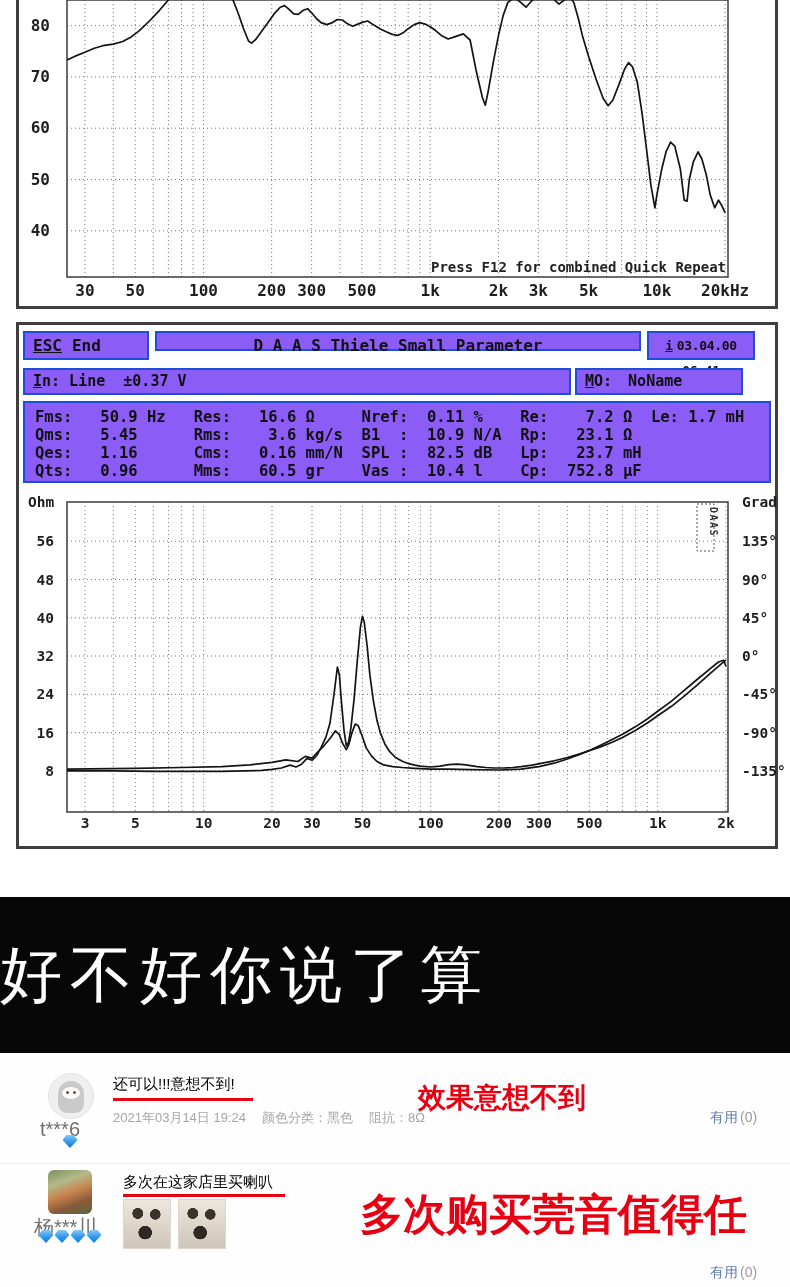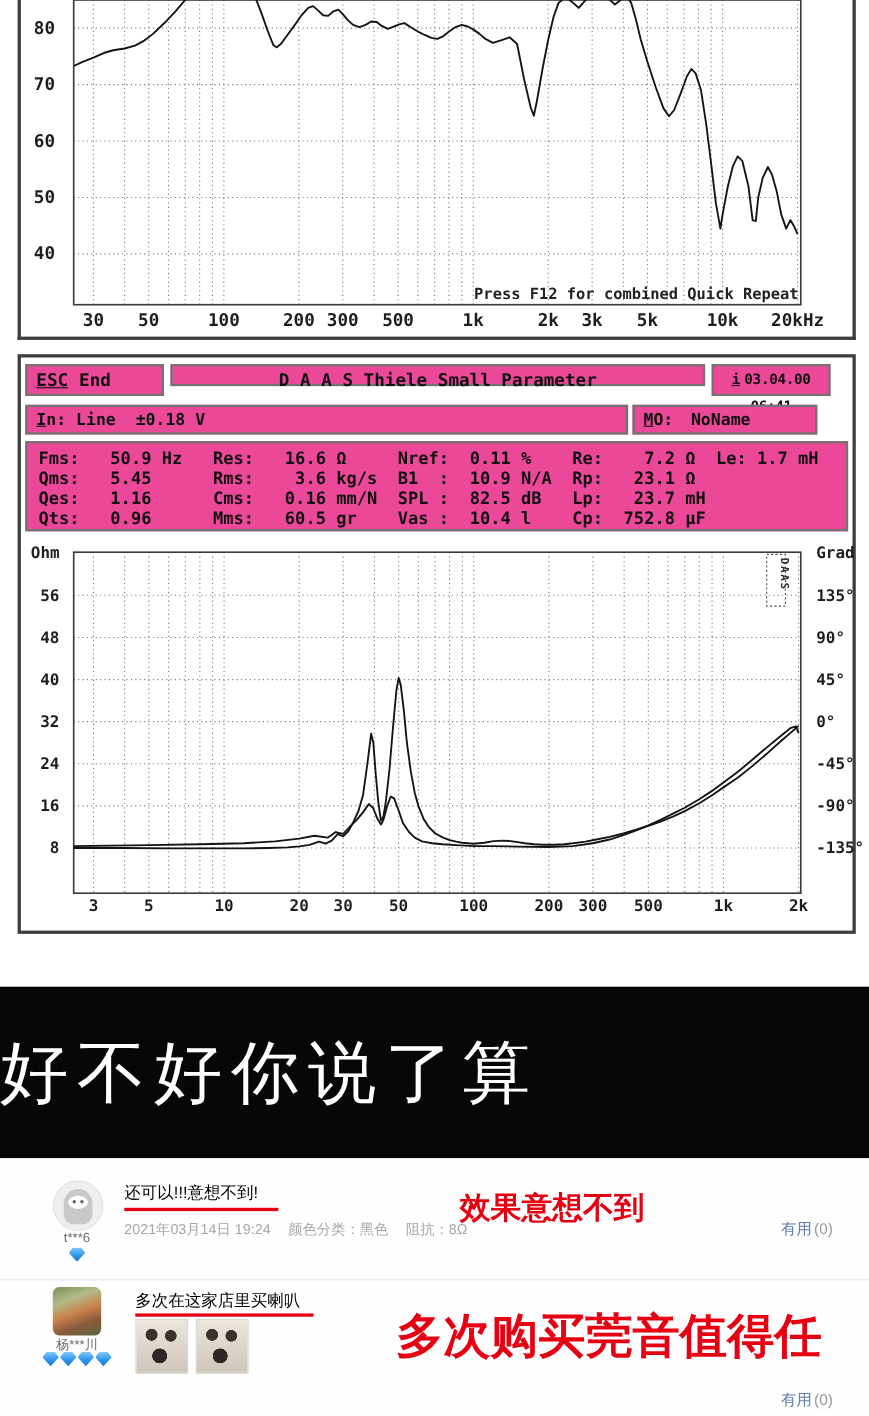--- a/index.html
+++ b/index.html
@@ -15,21 +15,21 @@
   svg text{font-family:"DejaVu Sans Mono","Liberation Mono",monospace;font-weight:bold;fill:#1e1e1e;}
   #chart1 .tick{font-size:16px;}
   #chart2 .tick{font-size:14.5px;}
   .note{font-size:14px;fill:#222;}
   .stamp{font-size:10px;letter-spacing:1.5px;fill:#333;}
   .stampbox{fill:none;stroke:#555;stroke-width:1;stroke-dasharray:2 2;}
   .grid{stroke:#777;stroke-width:1;stroke-dasharray:1 3;}
   .frame{fill:none;stroke:#3c3c3c;stroke-width:1.5;}
   .curve{fill:none;stroke:#141414;stroke-width:1.7;stroke-linejoin:round;}
   
-  .tbox{position:absolute;border:2px solid #737373;box-sizing:border-box;background:#ec4899;
+  .tbox{position:absolute;border:2px solid #1d4ed8;box-sizing:border-box;background:#8b5cf6;
         font-family:"DejaVu Sans Mono","Liberation Mono",monospace;font-weight:bold;color:#111;}
   #esc-box{left:4px;top:6px;width:126px;height:29px;font-size:16px;line-height:25px;padding-left:8px;}
   #esc-box .ul{text-decoration:underline;margin-right:10px;}
   #title-box{left:136px;top:6px;width:486px;height:20px;font-size:16px;line-height:25px;text-align:center;}
   #time-box{left:628px;top:6px;width:108px;height:29px;font-size:13px;line-height:25px;text-align:center;letter-spacing:-0.3px;}
   #time-box .ul{text-decoration:underline;margin-right:4px;}
   #in-box{left:4px;top:43px;width:548px;height:27px;font-size:15px;line-height:23px;padding-left:8px;white-space:pre;}
   #in-box::first-letter{text-decoration:underline;}
   #mo-box{left:556px;top:43px;width:168px;height:27px;font-size:15px;line-height:23px;padding-left:8px;}
   .mo-label{display:inline-block;margin-right:16px;}
@@ -47,21 +47,21 @@
   #review2{top:115px;height:119px;}
   .divider{position:absolute;left:0;top:110px;width:790px;height:1px;background:#e9e9e9;}
   .avatar{position:absolute;width:44px;height:44px;}
   .avatar-default{left:48px;top:8px;background:#efefef;border-radius:50%;border:1px solid #e3e3e3;overflow:hidden;}
   .hood{position:absolute;left:9px;top:7px;width:26px;height:32px;background:#c9c9c9;border-radius:13px 13px 9px 9px;}
   .facep{position:absolute;left:13px;top:13px;width:18px;height:12px;background:#fdfdfd;border-radius:50%;}
   .eye{position:absolute;top:17px;width:3px;height:3px;background:#6b5a4a;border-radius:50%;}
   .eye.l{left:17px;} .eye.r{left:24px;}
   .avatar-photo{left:48px;top:2px;border-radius:6px;
     background:linear-gradient(160deg,#7a8f5a 0%,#b4ba8a 28%,#c8824c 52%,#8a5a3a 74%,#55683f 100%);}
-  .username{position:absolute;text-align:center;font-size:12px;color:#6e6e6e;}
+  .username{position:absolute;text-align:left;font-size:20px;color:#6e6e6e;}
   #review1 .username{left:40px;top:53px;width:60px;}
   #review2 .username{left:34px;top:46px;width:72px;}
   .diamonds{position:absolute;text-align:center;}
   #review1 .diamonds{left:40px;top:69px;width:60px;}
   #review2 .diamonds{left:34px;top:61px;width:72px;}
   .diamond{display:inline-block;width:15px;height:13px;margin:0 0.5px;
     clip-path:polygon(50% 100%,0% 38%,25% 0%,75% 0%,100% 38%);
     background:linear-gradient(180deg,#85c9f8 0%,#2e97ec 55%,#1478d2 100%);}
   .rtitle{position:absolute;left:113px;font-size:15px;color:#000000;}
   #review1 .rtitle{top:10px;} #review2 .rtitle{left:123px;top:5px;}
@@ -154,21 +154,21 @@
         <text x="50" y="184.5" text-anchor="end" class="tick">50</text>
         <text x="50" y="235.8" text-anchor="end" class="tick">40</text>
         <text x="726" y="272" text-anchor="end" class="note">Press F12 for combined Quick Repeat</text>
       </g>
     </svg>
 
   <div class="shot-frame" id="frame2">
     <div class="tbox" id="esc-box"><span class="ul">ESC</span><span>End</span></div>
     <div class="tbox" id="title-box"><span>D A A S   Thiele Small Parameter</span></div>
     <div class="tbox" id="time-box"><span class="ul">i</span><span>03.04.00 06:41</span></div>
-    <div class="tbox" id="in-box">In: Line  ±0.18 V</div>
+    <div class="tbox" id="in-box">In: Line  ±0.37 V</div>
     <div class="tbox" id="mo-box"><span class="mo-label">MO:</span><span>NoName</span></div>
     <div class="tbox" id="param-box">
         <div class="pline">Fms:   50.9 Hz   Res:   16.6 Ω     Nref:  0.11 %    Re:    7.2 Ω  Le: 1.7 mH</div>
         <div class="pline">Qms:   5.45      Rms:    3.6 kg/s  B1  :  10.9 N/A  Rp:   23.1 Ω</div>
         <div class="pline">Qes:   1.16      Cms:   0.16 mm/N  SPL :  82.5 dB   Lp:   23.7 mH</div>
         <div class="pline">Qts:   0.96      Mms:   60.5 gr    Vas :  10.4 l    Cp:  752.8 µF</div>
       </div>
   </div>
   <svg class="svg-layer" id="chart2">
       <g>

